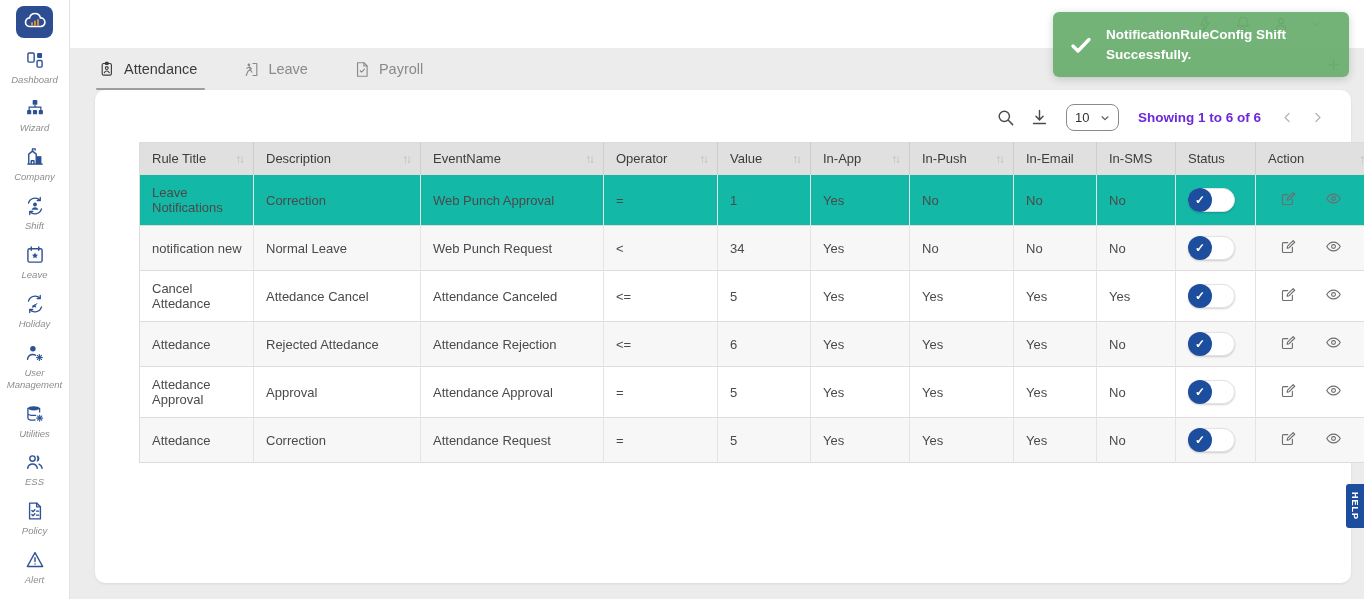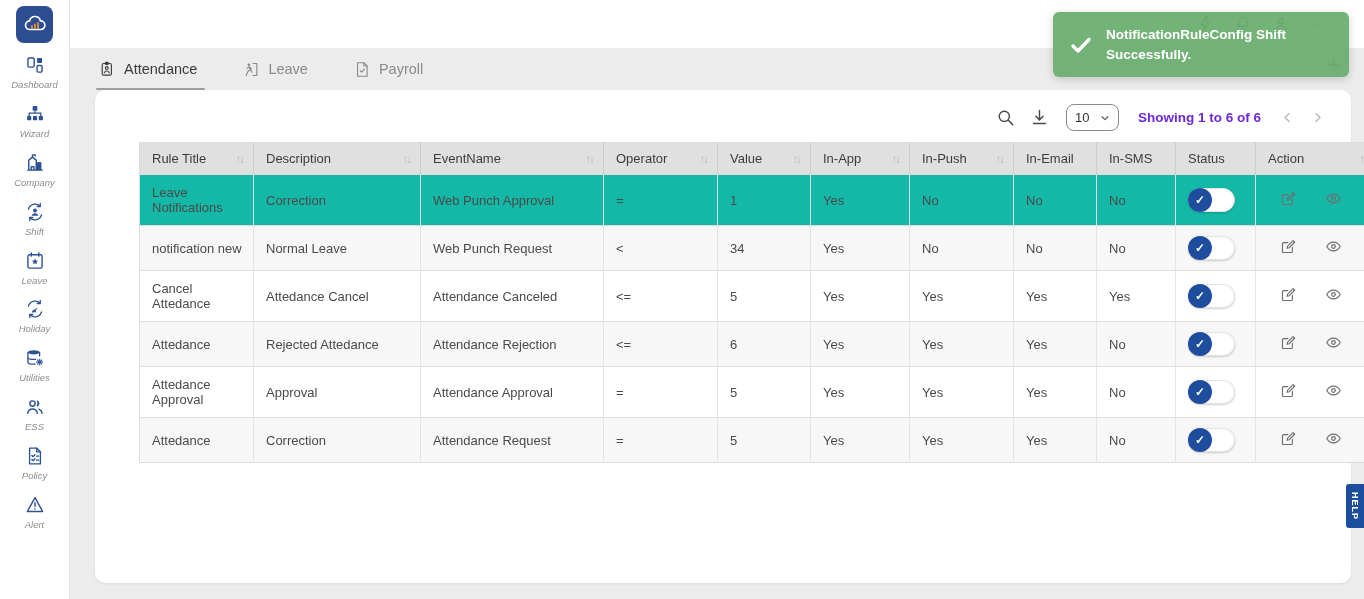--- a/index.html
+++ b/index.html
@@ -158,20 +158,29 @@
     <svg viewBox="0 0 24 24" fill="none" stroke="currentColor" stroke-width="1.6" stroke-linecap="round" stroke-linejoin="round">
       <path d="M4.2 8.6A8.2 8.2 0 0 1 18 5.1"></path>
         <path d="M18.3 1.8v3.6h-3.6"></path>
       <path d="M19.8 15.4A8.2 8.2 0 0 1 6 18.9"></path>
         <path d="M5.7 22.2v-3.6h3.6"></path>
       <path d="M8.6 14l6.8-3.6-2.7 3.6.9 2.5-2.2-1-2.5 1.2z" fill="currentColor" stroke="none"></path>
     </svg>
     <span class="nav-label">Holiday</span>
   </div>
 
+  <div class="nav-item">
+    <svg viewBox="0 0 24 24" fill="none" stroke="currentColor" stroke-width="1.7" stroke-linecap="round">
+      <circle cx="9.5" cy="6.8" r="3.3" fill="currentColor" stroke="none"></circle>
+      <path d="M3 19.5c.7-3.6 3.3-5.7 6.5-5.7 1.2 0 2.3.3 3.2.9"></path>
+      <circle cx="17.3" cy="17.3" r="2.1" fill="currentColor" stroke="none"></circle>
+      <path d="M17.3 13.7v1.2M17.3 19.7v1.2M20.9 17.3h-1.2M14.9 17.3h-1.2M19.8 14.8l-.8.8M15.6 19l-.8.8M19.8 19.8l-.8-.8M15.6 15.6l-.8-.8" stroke-width="1.3"></path>
+    </svg>
+    <span class="nav-label">User Management</span>
+  </div>
 
   <div class="nav-item">
     <svg viewBox="0 0 24 24" fill="none" stroke="currentColor" stroke-width="1.6" stroke-linecap="round">
       <ellipse cx="10.5" cy="5.2" rx="7" ry="2.6" fill="currentColor" stroke="none"></ellipse>
       <path d="M3.5 5.2v5.9c0 1.4 3.1 2.6 7 2.6.8 0 1.6 0 2.3-.1M3.5 11v5.7c0 1.4 3.1 2.6 7 2.6.5 0 1 0 1.5-.1M17.5 5.2v4.3"></path>
       <circle cx="17.6" cy="16.9" r="2.1" fill="currentColor" stroke="none"></circle>
       <path d="M17.6 13.3v1.2M17.6 19.3v1.2M21.2 16.9H20M15.2 16.9H14M20.1 14.4l-.8.8M15.9 18.6l-.8.8M20.1 19.4l-.8-.8M15.9 15.2l-.8-.8" stroke-width="1.3"></path>
     </svg>
     <span class="nav-label">Utilities</span>
   </div>

